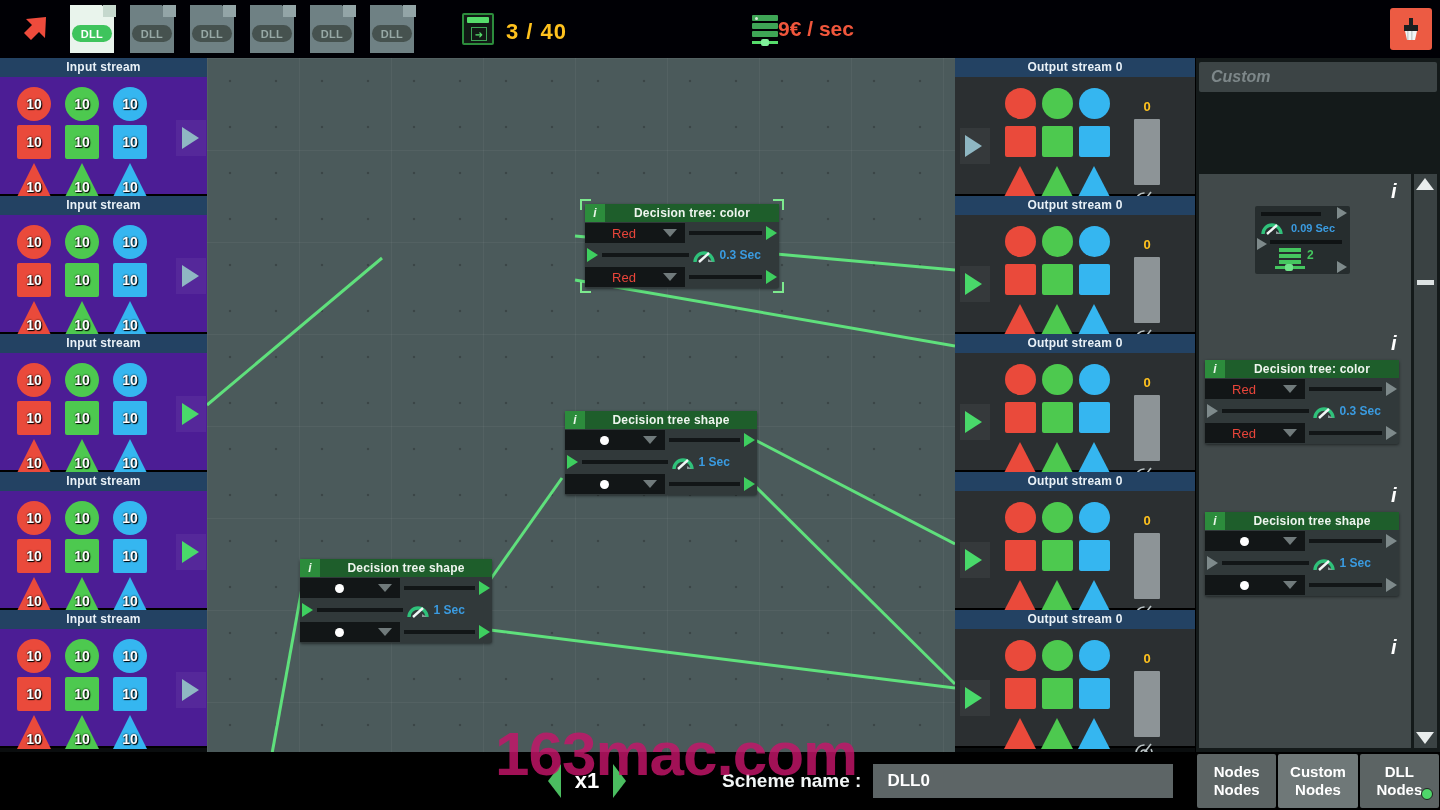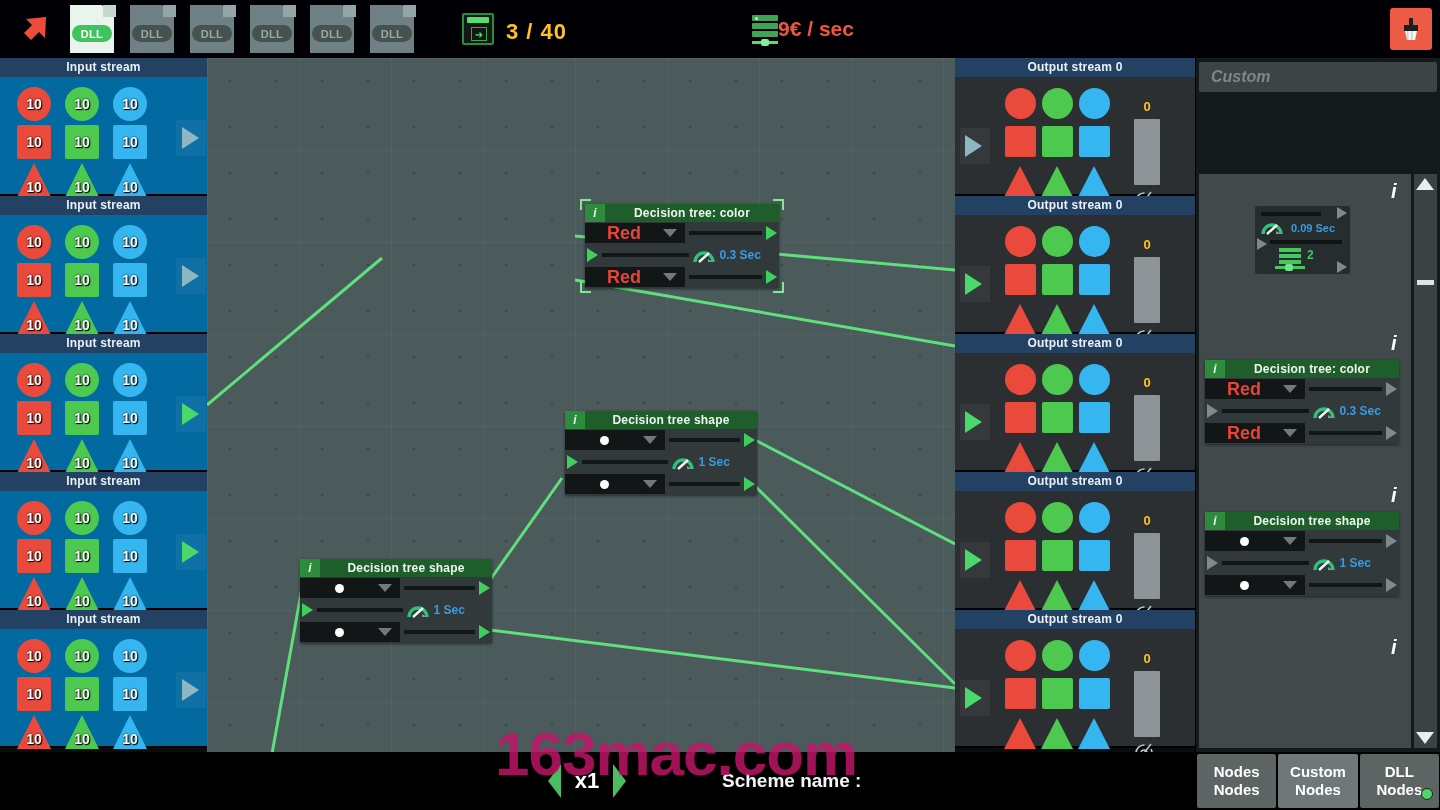--- a/index.html
+++ b/index.html
@@ -80,21 +80,21 @@
     display: flex; align-items: center; justify-content: center;
   }
 
   
   #left-panel {
     position: absolute; left: 0; top: 58px; width: 207px; height: 694px;
     background: #0a0d0e;
   }
   .stream {
     position: relative; height: 138px; border-bottom: 2px solid #000;
-    background: #0369a1;
+    background: #4c1d95;
   }
   .stream-hdr {
     height: 19px; background: #234263; color: #e9f1f7;
     font-size: 12px; font-weight: bold; text-align: center; line-height: 19px;
     letter-spacing: 0.2px;
   }
   .stream-body { position: relative; height: 119px; }
   .shape-grid {
     position: absolute; left: 10px; top: 8px;
     display: grid; grid-template-columns: repeat(3, 48px); grid-template-rows: repeat(3, 38px);
@@ -159,21 +159,21 @@
   .node-title {
     flex: 1; color: #eef5ee; font-size: 12px; font-weight: bold;
     text-align: center; line-height: 18px; letter-spacing: 0.2px;
   }
   .node-row { display: flex; align-items: center; height: 22px; }
   .dd {
     width: 100px; height: 20px; background: #121617; margin: 1px 0 1px 0;
     position: relative; display: flex; align-items: center;
   }
   .dd-val {
-    flex: 1; text-align: center; font-size: 18px; font-weight: bold; color: #e8453a;
+    flex: 1; text-align: center; font-size: 13px; font-weight: normal; color: #e8453a;
   }
   .dd-shape {
     flex: 1; display: flex; align-items: center; justify-content: center;
   }
   .dd-shape span { width: 9px; height: 9px; background: #fff; border-radius: 50%; display:block; }
   .dd-arrow {
     width: 0; height: 0; margin-right: 8px;
     border-left: 7px solid transparent; border-right: 7px solid transparent;
     border-top: 8px solid #707a7b;
   }
@@ -1131,15 +1131,18 @@
     </div>
   </div>
 
 <div id="bottom">
   <div class="spd-ctl">
     <div class="spd-ar l"></div>
     <div class="spd-val">x1</div>
     <div class="spd-ar r"></div>
   </div>
   <div class="scheme-label">Scheme name :</div>
+  <div class="scheme-input">
+    <span>DLL0</span>
+  </div>
 </div>
 
 <div id="watermark">163mac.com</div>
 
 </body></html>

